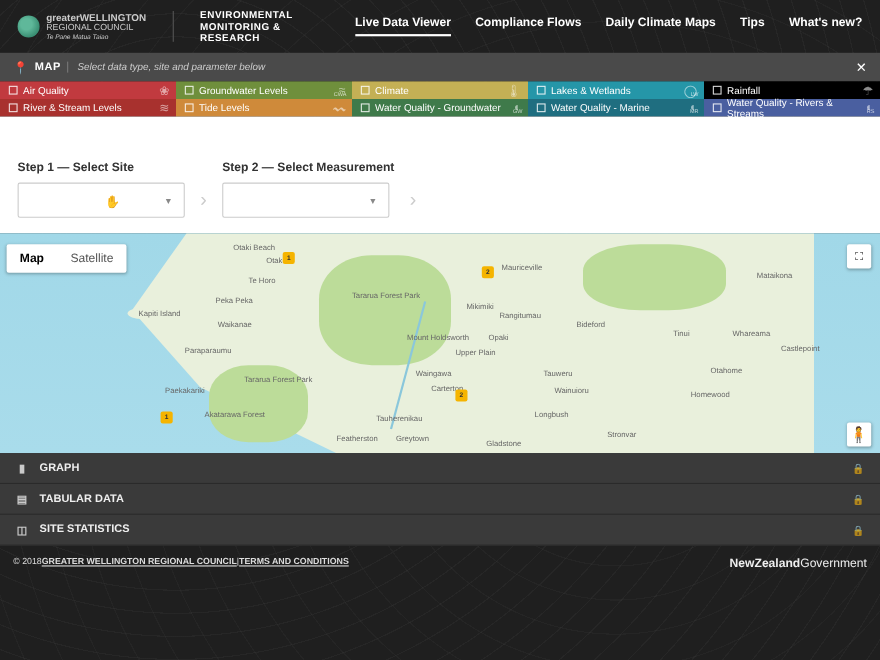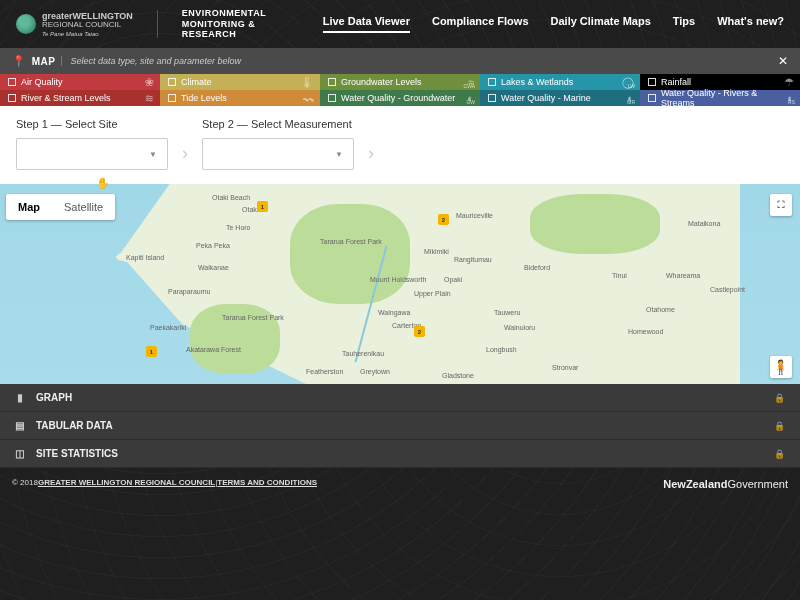--- a/index.html
+++ b/index.html
@@ -37,21 +37,21 @@
   .c-lw  { background: #2596a8; }
   .c-rf  { background: #000000; }
   .c-rs  { background: #a8312e; }
   .c-tl  { background: #cf8a3a; }
   .c-wqg { background: #3f7a4a; }
   .c-wqm { background: #1f6e80; }
   .c-wqr { background: #4a5fa0; }
   
   .steps { position: relative; background: #fff; padding: 12px 16px 14px; display: flex; align-items: flex-start; gap: 14px; }
   .step { }
-  .steplabel { font-size: 11px; color: #333; margin-bottom: 8px; font-weight: 400; }
+  .steplabel { font-size: 11px; color: #333; margin-bottom: 8px; font-weight: 700; margin-top: 28px; }
   .select { width: 152px; height: 32px; border: 1px solid #ccc; background: #fff; display: flex; align-items: center; justify-content: space-between; padding: 0 10px; font-size: 10px; color: #444; cursor: pointer; border-radius: 2px; }
   .select .caret { font-size: 8px; color: #888; }
   .chev { color: #ccc; font-size: 18px; align-self: flex-end; margin-bottom: 6px; }
   .daterange { display: flex; border: 1px solid #ccc; height: 32px; border-radius: 2px; overflow: hidden; }
   .daterange .d { width: 86px; display: flex; align-items: center; justify-content: center; font-size: 10px; color: #444; }
   .daterange .dsep { width: 1px; background: #ccc; }
   
   .mapwrap { position: relative; height: 200px; background: linear-gradient(180deg,#a1d8e8 0%, #a9dceb 100%); overflow: hidden; }
   .land { position: absolute; }
   .land1 { left: 120px; top: 0; width: 620px; height: 200px; background: #e9f0dc; clip-path: polygon(8% 0, 100% 0, 100% 100%, 30% 100%, 10% 70%, 0 35%); }
@@ -118,30 +118,30 @@
   <span class="sub">Select data type, site and parameter below</span>
   <span class="close">✕</span>
 </div>
 
 <div class="catgrid" id="catgrid">
     <div class="cat c-aq">
       <span class="cb"></span>
       <span>Air Quality</span>
       <span class="caticon">❀</span>
     </div>
-    <div class="cat c-cl">
-      <span class="cb"></span>
-      <span>Climate</span>
-      <span class="caticon">🌡</span>
-    </div>
     <div class="cat c-gw">
       <span class="cb"></span>
       <span>Groundwater Levels</span>
       <span class="caticon">≈</span>
       <span class="subtxt">CWA</span>
+    </div>
+    <div class="cat c-cl">
+      <span class="cb"></span>
+      <span>Climate</span>
+      <span class="caticon">🌡</span>
     </div>
     <div class="cat c-lw">
       <span class="cb"></span>
       <span>Lakes &amp; Wetlands</span>
       <span class="caticon">◯</span>
       <span class="subtxt">LW</span>
     </div>
     <div class="cat c-rf">
       <span class="cb"></span>
       <span>Rainfall</span>

